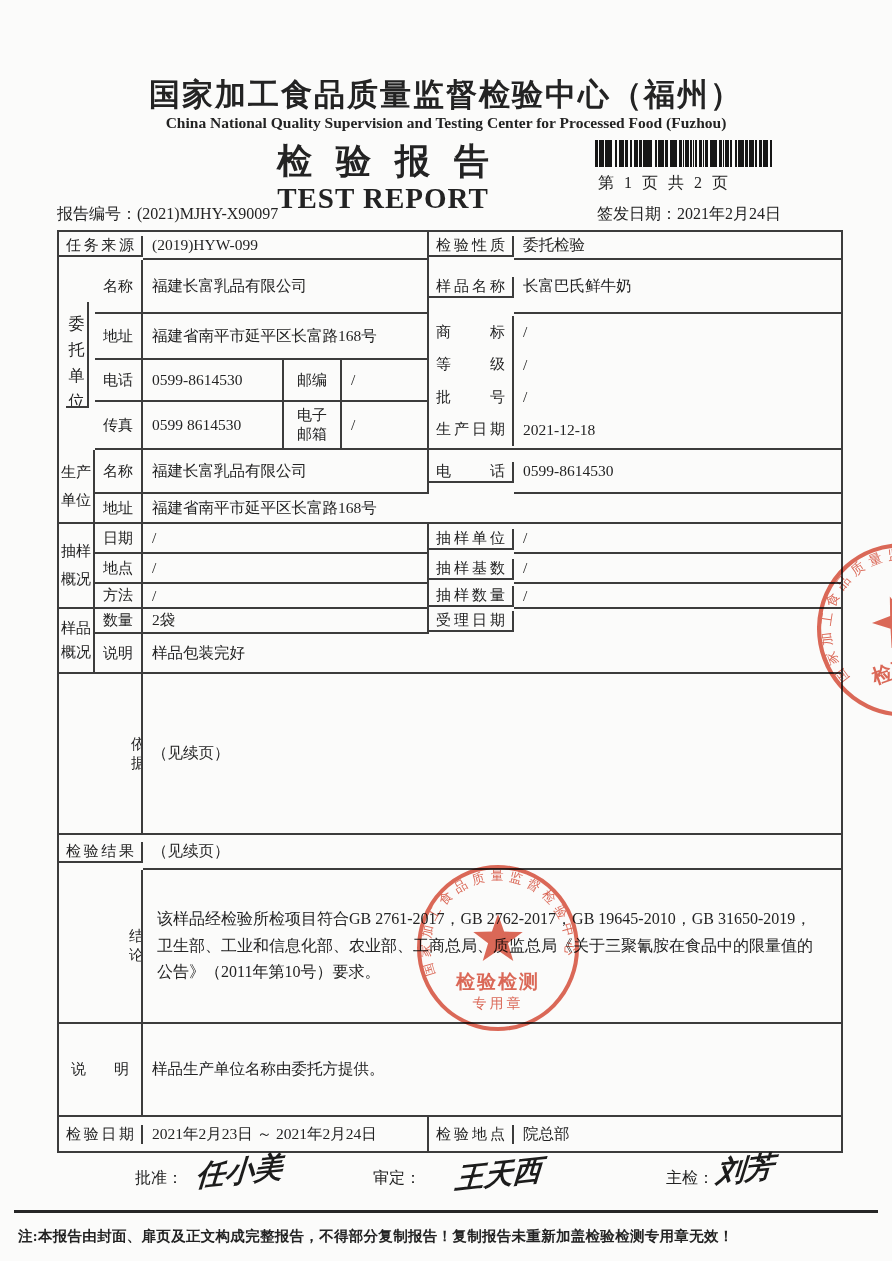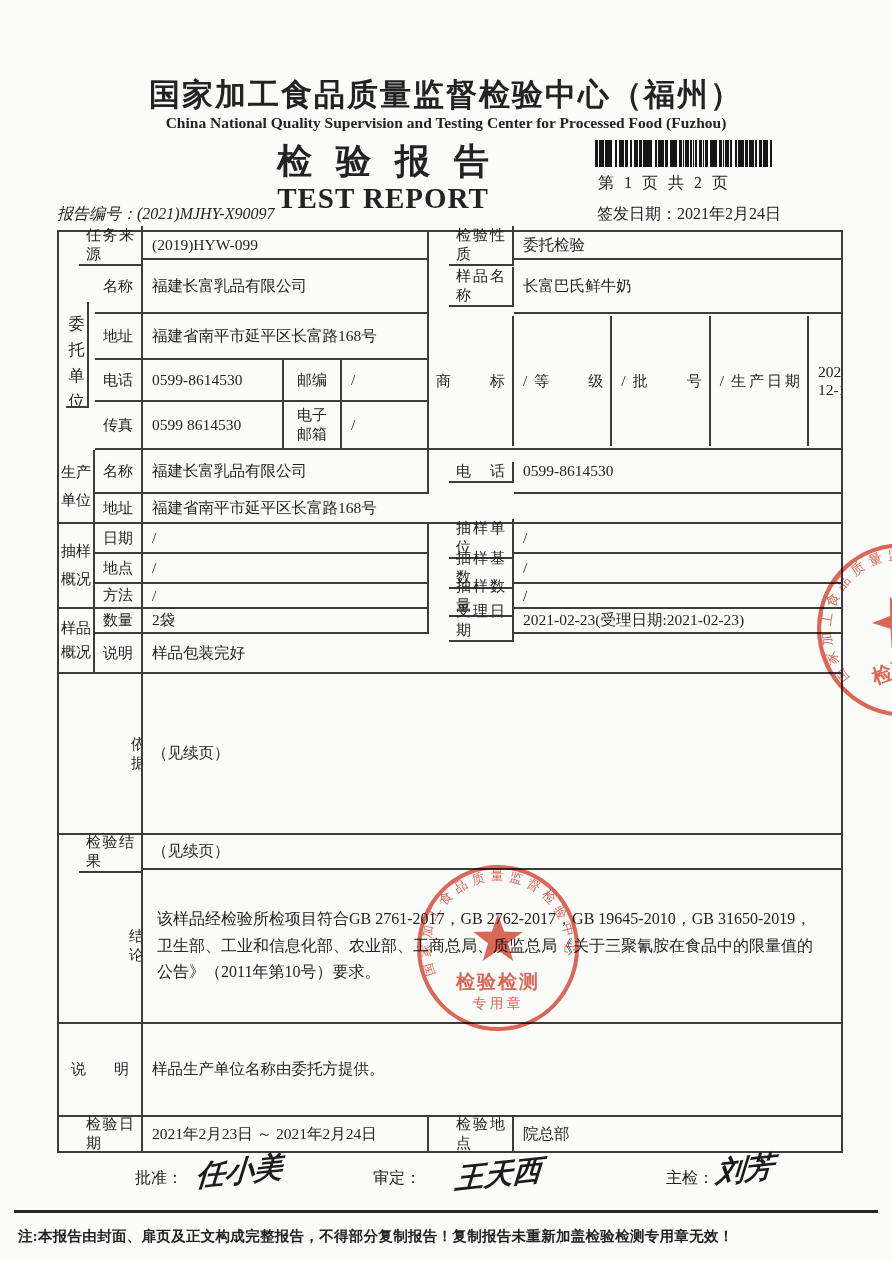--- a/index.html
+++ b/index.html
@@ -29,49 +29,49 @@
     font-weight:bold;font-size:35px;letter-spacing:24px;text-indent:24px;}
   .title-en{top:182px;left:188px;width:390px;text-align:center;
     font-weight:bold;font-size:29px;letter-spacing:1px;}
   .barcode{top:140px;left:595px;width:180px;height:27px;
     background:
       repeating-linear-gradient(90deg,#161616 0 2px,transparent 2px 5px),
       repeating-linear-gradient(90deg,#161616 0 1px,transparent 1px 7px),
       repeating-linear-gradient(90deg,#161616 0 3px,transparent 3px 13px),
       repeating-linear-gradient(90deg,#161616 0 1px,transparent 1px 4px);}
   .page-info{top:173px;left:598px;font-size:16px;letter-spacing:3px;}
-  .report-no{top:204px;left:57px;font-size:16px;font-style:italic;}
+  .report-no{top:204px;left:57px;font-size:16px;}
   .issue-date{top:204px;left:597px;font-size:16px;}
 
   
   .tbl{
     top:230px;left:57px;width:786px;height:923px;
     display:grid;
     grid-template-columns:36px 48px 141px 58px 87px 85px 1fr;
     grid-template-rows:28px 54px 46px 42px 48px 44px 30px 30px 30px 25px 25px 40px 161px 35px 154px 93px 1fr;
     border:2px solid var(--line);
     box-sizing:border-box;
     font-size:15px;
   }
   .c{border-right:2px solid var(--line);border-bottom:2px solid var(--line);
      display:flex;align-items:center;box-sizing:border-box;overflow:hidden;}
   .nr{border-right:none;} .nb{border-bottom:none;}
   .lab{justify-content:center;text-align:center;}
   .jus{display:block;text-align:justify;text-align-last:justify;
        padding:0 7px;align-self:center;height:auto;
-       display:flex;margin-left:20px;}
+       display:flex;}
   .jus>span{width:100%;text-align:justify;text-align-last:justify;}
   .val{padding-left:9px;font-size:15.5px;}
   .vgroup{writing-mode:vertical-rl;text-orientation:upright;
     letter-spacing:26px;justify-content:center;margin:auto;display:flex;
     font-size:16px;}
   .g2{flex-direction:column;justify-content:center;gap:9px;text-align:center;font-size:15px;}
   .biglab{flex-direction:row;justify-content:center;gap:38px;}
   .biglab>span{width:100%;text-align:justify;text-align-last:justify;padding:0 12px;box-sizing:border-box;}
-  .block{flex-direction:row;justify-content:space-around;align-items:stretch;padding:2px 0;}
+  .block{flex-direction:column;justify-content:space-around;align-items:stretch;padding:2px 0;}
   .brow{display:flex;flex:1;align-items:center;}
   .brow .bl{width:85px;flex:0 0 85px;border-right:2px solid var(--line);
     align-self:stretch;display:flex;align-items:center;box-sizing:border-box;}
   .brow .bl>span{width:100%;text-align:justify;text-align-last:justify;padding:0 7px;}
   .brow .bv{padding-left:9px;font-size:15.5px;}
   .txtblock{display:block;padding:6px 14px;line-height:1.65;font-size:16px;
     align-self:center;}
 
   
   .stamp{mix-blend-mode:multiply;opacity:.85;}
@@ -198,21 +198,20 @@
 
   <div class="c g2" style="grid-area:11/1/13/2;gap:5px">
     <span>样品</span>
     <span>概况</span>
   </div>
   <div class="c lab" style="grid-area:11/2/12/3">数量</div>
   <div class="c val" style="grid-area:11/3/12/6">2袋</div>
   <div class="c jus" style="grid-area:11/6/12/7">
       <span>受理日期</span>
     </div>
-  <div class="c val nr" style="grid-area:11/7/12/8">2021-02-23(受理日期:2021-02-23)</div>
 
   <div class="c lab" style="grid-area:12/2/13/3">说明</div>
   <div class="c val nr" style="grid-area:12/3/13/8">样品包装完好</div>
 
   <div class="c biglab" style="grid-area:13/1/14/3">
     <span>检　验</span>
     <span>依　据</span>
   </div>
   <div class="c val nr" style="grid-area:13/3/14/8">（见续页）</div>
 

